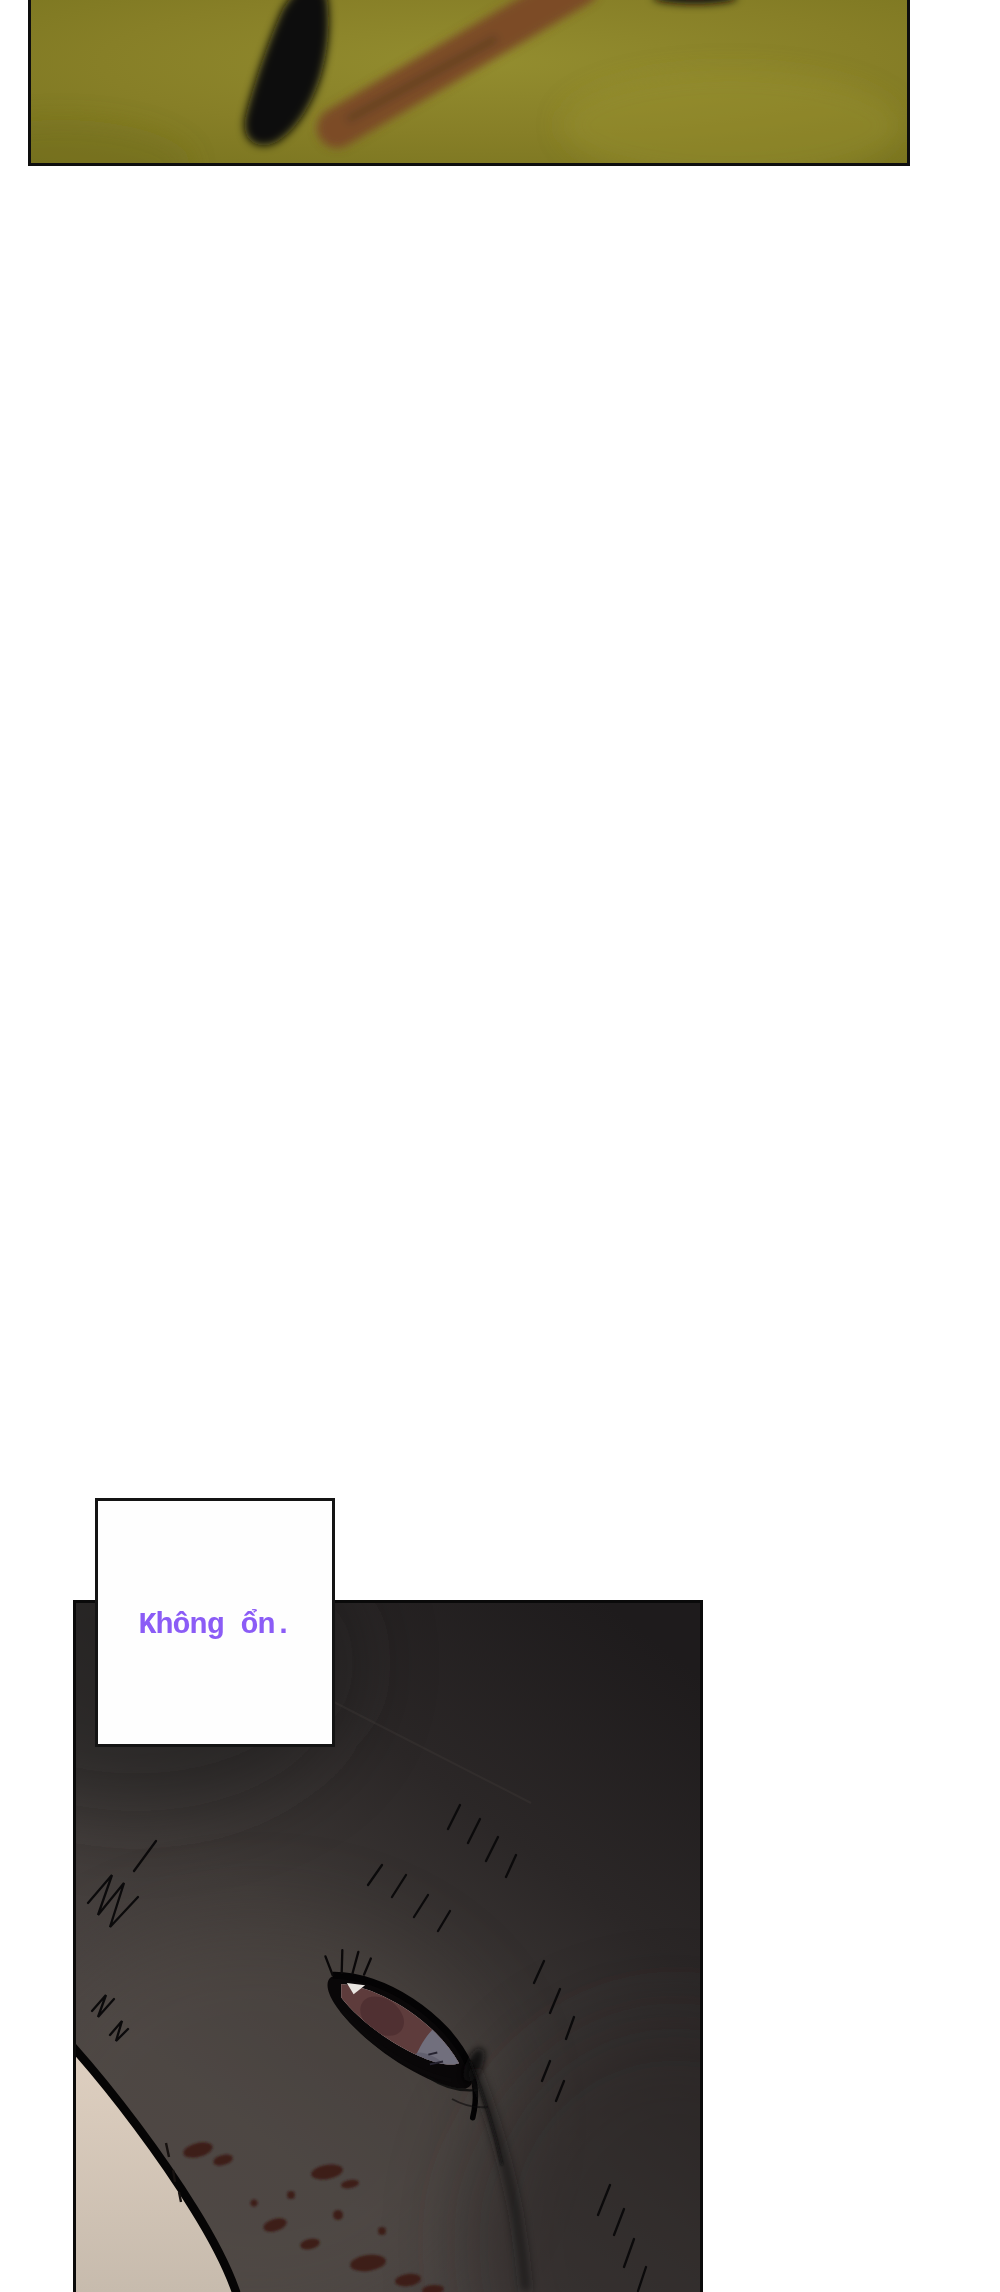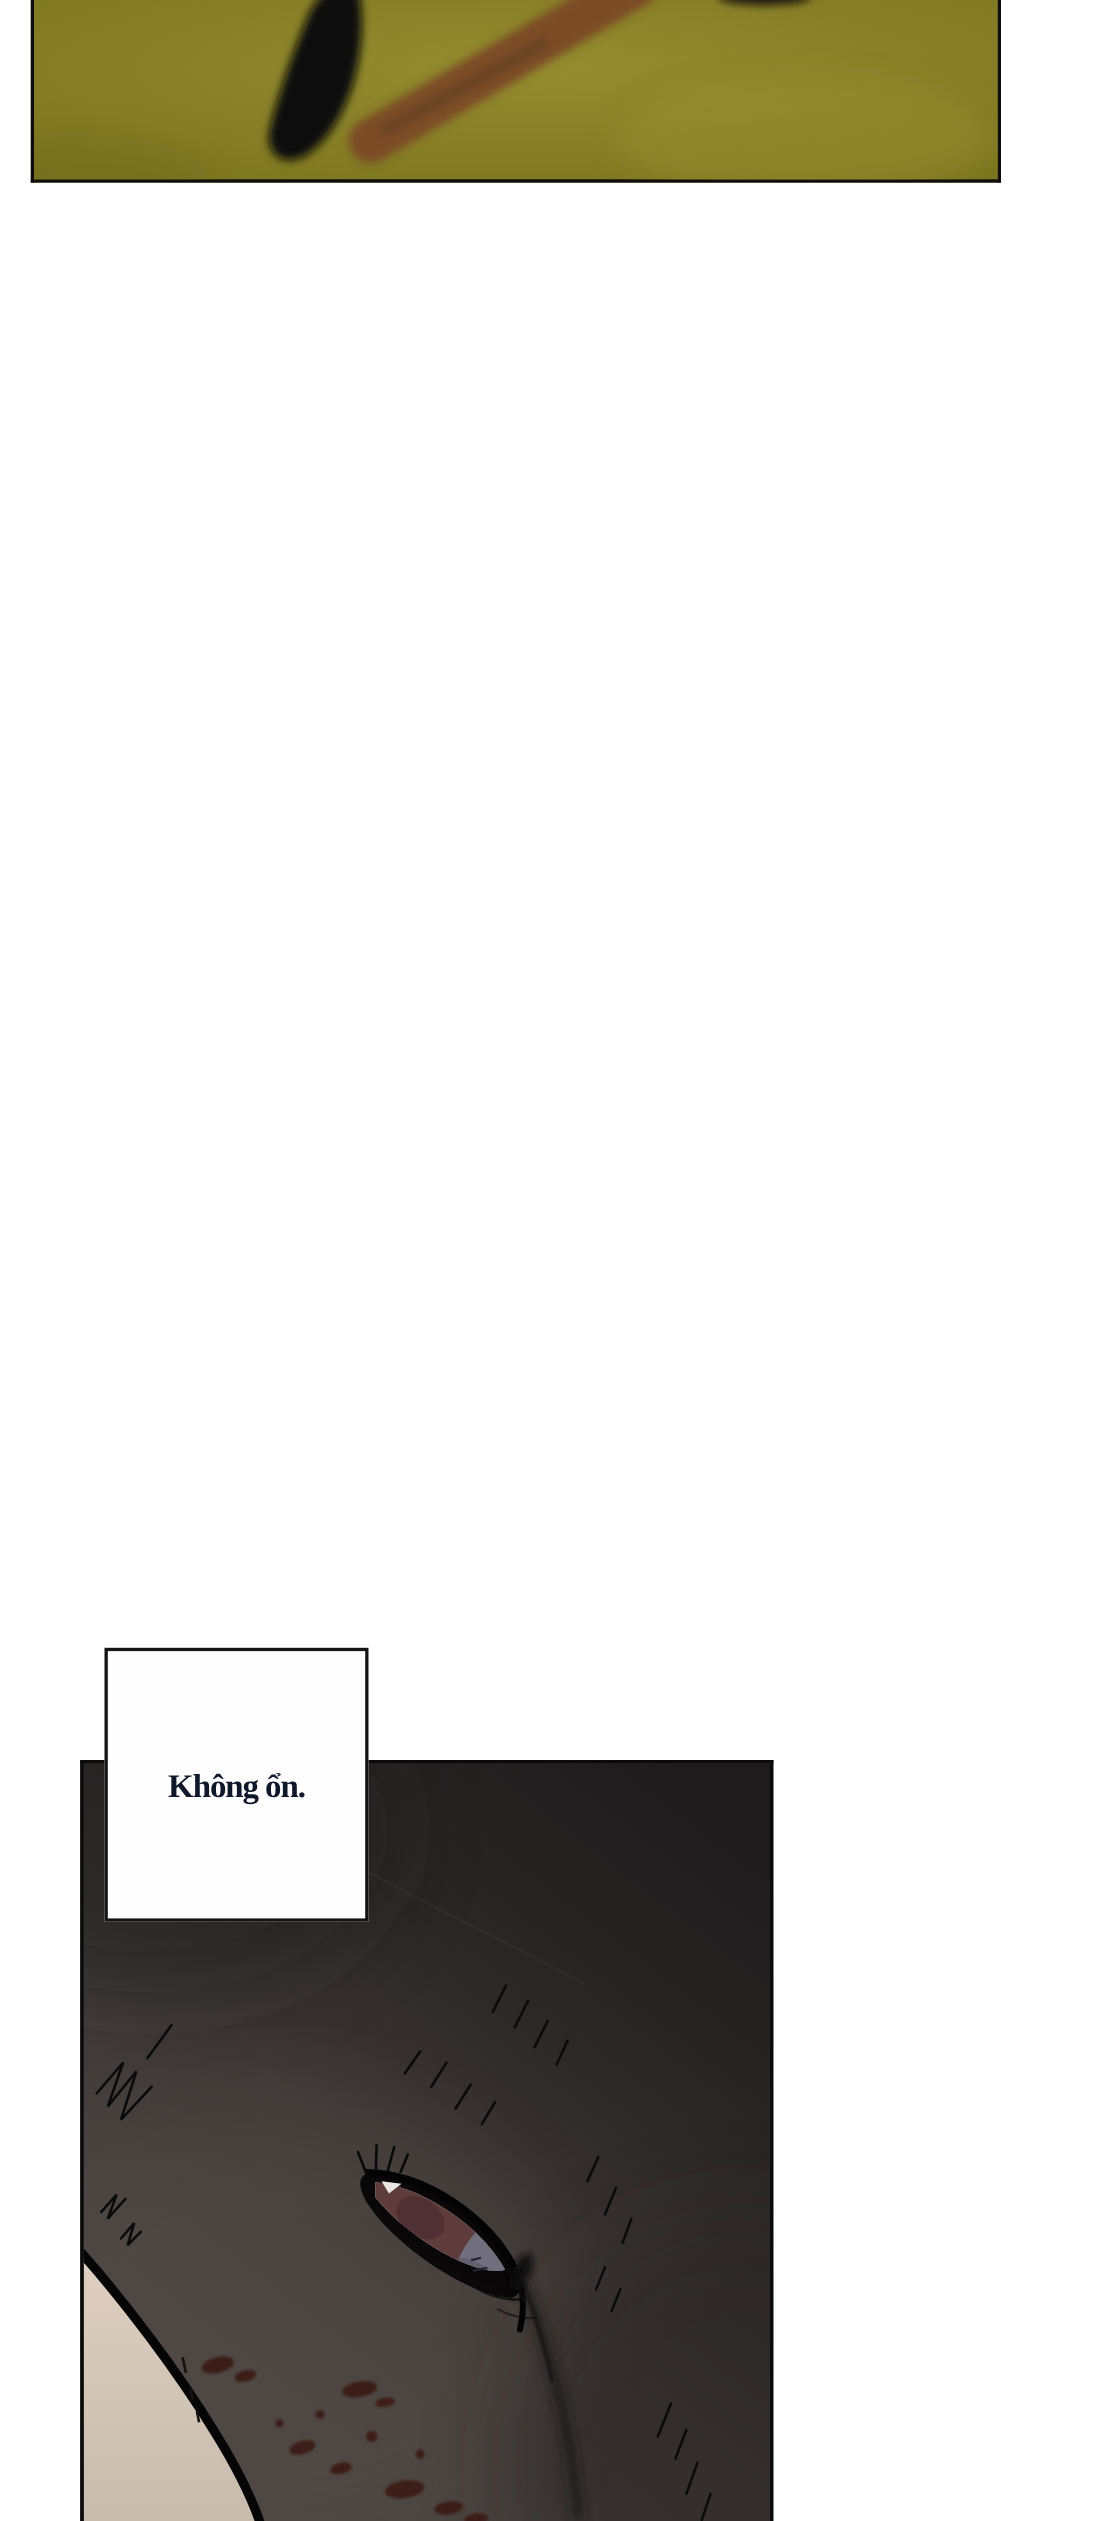--- a/index.html
+++ b/index.html
@@ -18,22 +18,22 @@
     box-sizing:border-box;border:3px solid #0a0a0a;border-bottom:none;
     background:#2a2627;overflow:hidden;z-index:1;
   }
   .face-panel svg{display:block;width:624px;height:689px;}
   .speech-box{
     position:absolute;left:95px;top:1498px;width:240px;height:249px;
     box-sizing:border-box;background:#fefefe;border:3px solid #141414;
     z-index:3;display:flex;align-items:center;justify-content:center;
   }
   .speech-text{
-    font-family:Liberation Serif, serif;font-weight:bold;
-    font-size:30px;letter-spacing:-1px;color:#0f172a;white-space:nowrap;
+    font-family:Liberation Mono, monospace;font-weight:bold;
+    font-size:30px;letter-spacing:-1px;color:#8b5cf6;white-space:nowrap;
     transform:translateY(2px);
   }
 </style>
 </head>
 <body>
 
 <div class="page">
 
   <div class="action-panel">
     <svg viewBox="0 0 876 163">

